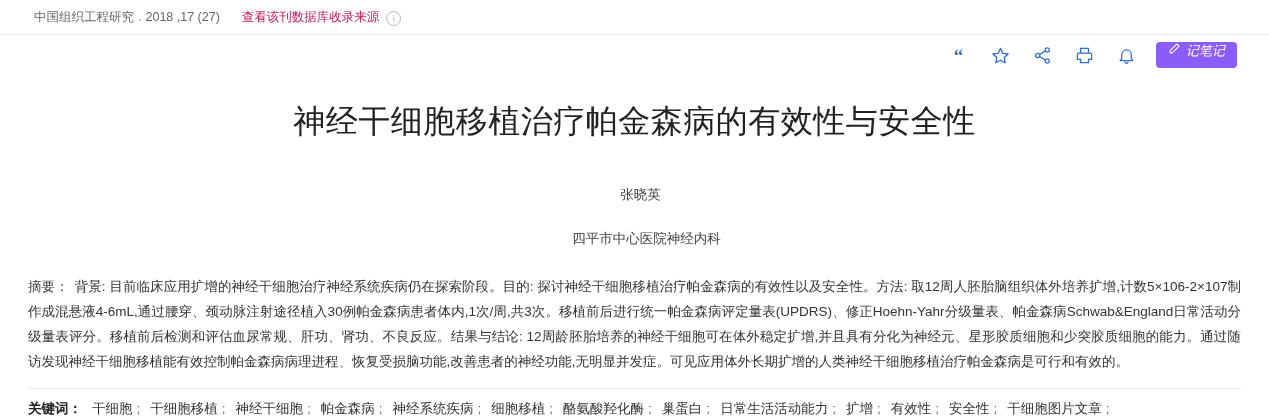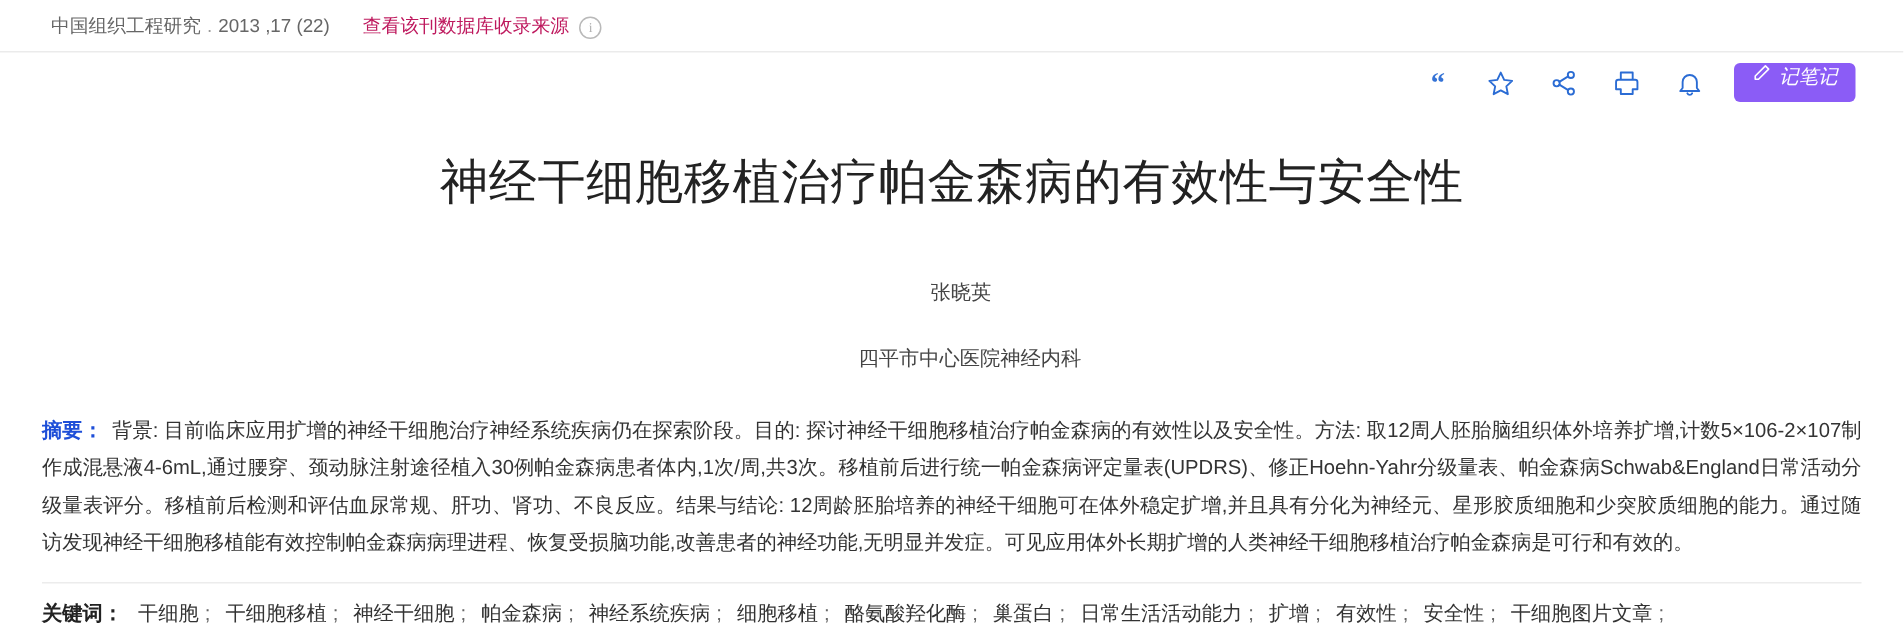--- a/index.html
+++ b/index.html
@@ -137,22 +137,22 @@
 
   
   .abstract {
     margin: 26px 28px 0 28px;
     font-size: 13.5px;
     line-height: 25px;
     color: #333333;
     text-align: justify;
   }
   .abstract .lbl {
-    font-weight: bold;
-    color: #1d4ed8;
+    font-weight: normal;
+    color: #404040;
     margin-right: 6px;
   }
 
   
   .keywords {
     margin: 14px 28px 0 28px;
     font-size: 13.5px;
     line-height: 24px;
     color: #333333;
     padding-top: 8px;
@@ -176,21 +176,21 @@
   .kw-sep { color: #666666; margin-right: 10px; }
 </style>
 </head>
 <body>
 
 <div class="page">
 
   <div class="topbar">
     <span class="journal">中国组织工程研究</span>
     <span class="sep">.</span>
-    <span class="issue">2013 ,17 (22)</span>
+    <span class="issue">2018 ,17 (27)</span>
     <span class="dbsource">查看该刊数据库收录来源</span>
     <span class="info-icon">i</span>
   </div>
 
   <div class="actionbar">
     <div class="act-icon">
       <span class="quote-glyph">“</span>
     </div>
     <div class="act-icon">
       <svg width="19" height="19" viewBox="0 0 24 24" fill="none" stroke="#2b6cd4" stroke-width="1.6" stroke-linejoin="round">

